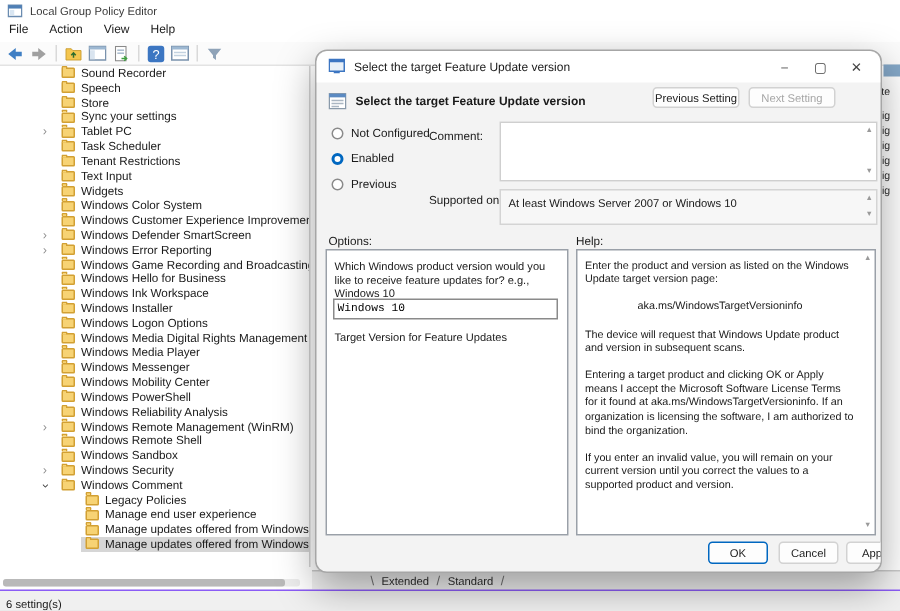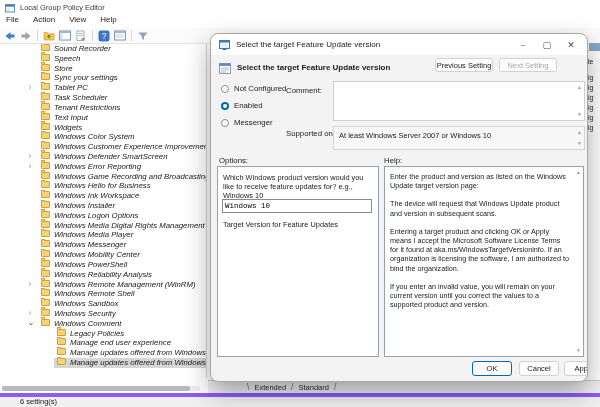--- a/index.html
+++ b/index.html
@@ -12,38 +12,38 @@
   .menu-item{padding:0 8px 0 6px;}
   .toolbar{position:absolute;top:28px;left:0;width:600px;height:16px;background:#fbfbfb;border-bottom:1px solid #e3e3e3;display:flex;align-items:center;gap:2px;padding-left:3px;box-sizing:border-box;}
   .tb-icon{width:14px;height:13px;display:flex;align-items:center;justify-content:center;}
   .tb-sep{width:1px;height:11px;background:#d9d9d9;margin:0 2px;}
 
   
   .treepane{position:absolute;left:0;top:44px;width:207px;height:334px;background:#fff;overflow:hidden;border-right:1px solid #d4d4d4;box-sizing:border-box;}
   .tree-row{position:relative;height:9.82px;line-height:9.82px;font-size:7.8px;color:#1a1a1a;white-space:nowrap;}
   .chev{position:absolute;left:26px;top:0;width:8px;color:#8f8f8f;font-size:8.5px;line-height:9.82px;text-align:center;}
   .chev.expanded{transform:rotate(90deg);color:#3a3a3a;}
-  .row-inner{display:inline-flex;align-items:flex-start;gap:4px;height:9.82px;padding:0 3px;font-style:italic;}
+  .row-inner{display:inline-flex;align-items:center;gap:4px;height:9.82px;padding:0 3px;}
   .lvl0 .row-inner{margin-left:38px;}
   .lvl1 .row-inner{margin-left:54px;}
   .tree-row.selected .row-inner{background:#d6d6d6;}
   .folder{width:9px;height:7px;background:#f7d374;border:1px solid #d2a033;border-radius:1px;position:relative;flex:0 0 auto;box-sizing:border-box;}
   .folder::before{content:"";position:absolute;left:-1px;top:-2.5px;width:4px;height:2px;background:#f7d374;border:1px solid #d2a033;border-bottom:none;border-radius:1px 1px 0 0;box-sizing:border-box;}
   .tree-hscroll{position:absolute;left:2px;top:386px;width:198px;height:5px;background:#ececec;border-radius:2px;}
   .tree-hscroll .thumb{width:188px;height:5px;background:#b9b9b9;border-radius:2px;}
 
   
   .content-bg{position:absolute;left:208px;top:44px;width:392px;height:336px;background:#ffffff;overflow:visible;}
   .frag{position:absolute;left:378px;font-size:7px;color:#2b2b2b;}
   .blue-block{position:absolute;left:381px;top:-1px;width:11px;height:8px;background:#84a7c7;}
 
   .tabstrip{position:absolute;left:208px;top:380px;width:392px;height:13px;background:#f0f0f0;font-size:7.5px;color:#2b2b2b;display:flex;align-items:center;box-sizing:border-box;border-top:1px solid #c9c9c9;padding-left:38px;}
   .tab-slash{color:#6e6e6e;font-size:8.5px;margin:0 1px;}
   .tab-label{padding:0 4px;}
-  .statusbar{position:absolute;left:0;top:393px;width:600px;height:14px;background:#f0f0f0;border-top:4px solid #8b5cf6;font-size:7.5px;color:#1a1a1a;display:flex;align-items:flex-start;padding-left:20px;box-sizing:border-box;}
+  .statusbar{position:absolute;left:0;top:393px;width:600px;height:14px;background:#f0f0f0;border-top:1px solid #8b5cf6;font-size:7.5px;color:#1a1a1a;display:flex;align-items:flex-end;padding-left:4px;box-sizing:border-box;}
 
   
   .dialog{position:absolute;left:210px;top:33px;width:378px;height:349px;background:#f3f3f3;border:1px solid #a6a6a6;border-radius:8px;box-shadow:0 10px 26px rgba(0,0,0,0.35);box-sizing:border-box;overflow:hidden;}
   .dlg-titlebar{position:absolute;left:0;top:0;right:0;height:21px;background:#ffffff;border-radius:8px 8px 0 0;display:flex;align-items:center;padding-left:8px;box-sizing:border-box;}
   .dlg-title{font-size:8px;color:#1a1a1a;margin-left:6px;}
   .dlg-controls{position:absolute;right:4px;top:0;height:21px;display:flex;}
   .dlg-ctrl{width:24px;height:21px;display:flex;align-items:center;justify-content:center;font-size:9px;color:#444;}
   .dlg-ctrl.min{font-size:8px;}
   .dlg-heading-icon{position:absolute;left:8px;top:26px;}
   .dlg-heading{position:absolute;left:26px;top:29px;font-size:8px;font-weight:700;color:#1a1a1a;}
@@ -341,21 +341,21 @@
         <div class="radio-row">
           <span class="radio"></span>
           <span class="lbl">Not Configured</span>
         </div>
         <div class="radio-row">
           <span class="radio checked"></span>
           <span class="lbl">Enabled</span>
         </div>
         <div class="radio-row">
           <span class="radio"></span>
-          <span class="lbl">Messenger</span>
+          <span class="lbl">Previous</span>
         </div>
       </div>
 
     <span class="lbl" id="comment-label">Comment:</span>
     <div id="comment-box">
       <textarea style=""></textarea>
       <span class="sa up">▲</span>
       <span class="sa dn">▼</span>
     </div>
 
@@ -371,20 +371,21 @@
 
     <div class="groupbox" id="options-box">
       <div class="opt-q">Which Windows product version would you like to receive feature updates for? e.g., Windows 10</div>
       <input class="txt" id="product-input" value="Windows 10" style="">
       <div class="opt-l2">Target Version for Feature Updates</div>
     </div>
 
     <div class="groupbox" id="help-box">
       <div class="help-body" id="help-body">
           <div class="help-p">Enter the product and version as listed on the Windows Update target version page:</div>
+          <div class="help-p center">aka.ms/WindowsTargetVersioninfo</div>
           <div class="help-p">The device will request that Windows Update product and version in subsequent scans.</div>
           <div class="help-p">Entering a target product and clicking OK or Apply means I accept the Microsoft Software License Terms for it found at aka.ms/WindowsTargetVersioninfo. If an organization is licensing the software, I am authorized to bind the organization.</div>
           <div class="help-p">If you enter an invalid value, you will remain on your current version until you correct the values to a supported product and version.</div>
         </div>
       <span class="sa up">▲</span>
       <span class="sa dn">▼</span>
     </div>
 
     <div class="btn focusbtn" id="btn-ok">OK</div>
     <div class="btn" id="btn-cancel">Cancel</div>

